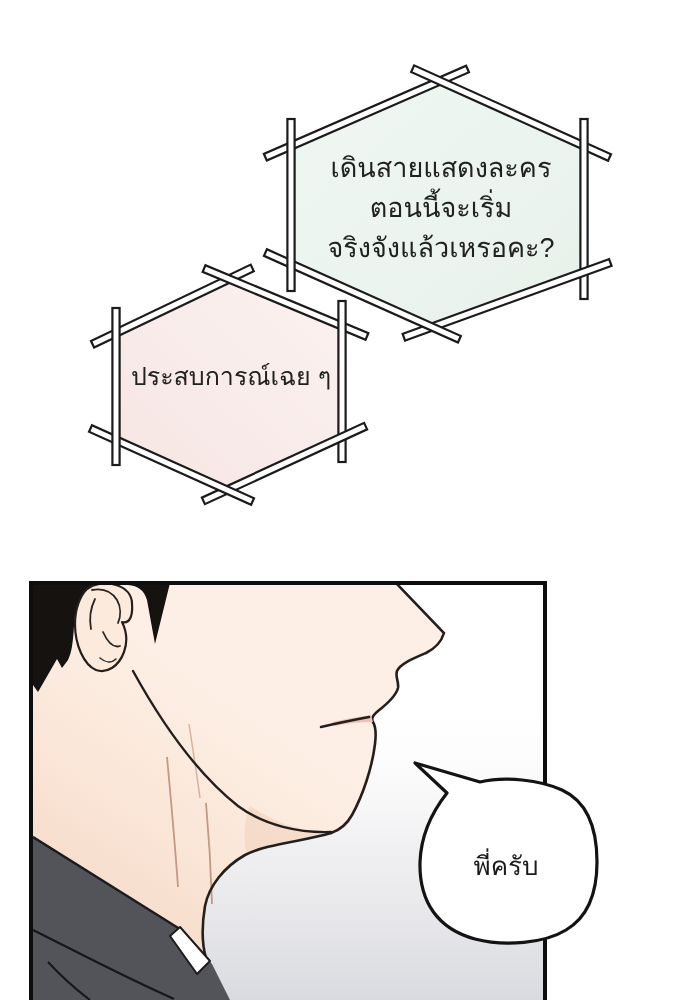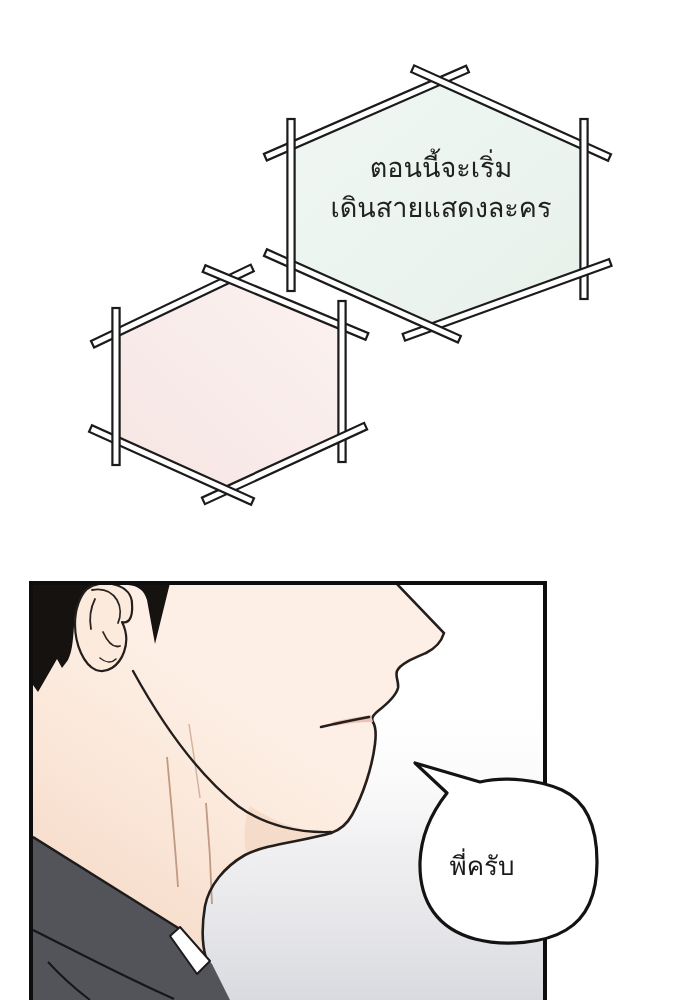--- a/index.html
+++ b/index.html
@@ -11,21 +11,21 @@
   svg{position:absolute;left:0;display:block;}
   #hex-svg{top:0;}
   #panel-svg{top:560px;}
   .thai-text{
     position:absolute;color:#212121;text-align:center;
     font-family:"Liberation Sans","DejaVu Sans",sans-serif;
     z-index:5;pointer-events:none;white-space:nowrap;
   }
   #green-text{left:300px;top:148px;width:282px;font-size:27px;line-height:40px;}
   #pink-text{left:106px;top:358px;width:250px;font-size:25px;line-height:37px;}
-  #bubble-text{left:402px;top:845px;width:160px;font-size:26px;line-height:42px;color:#1a1a1a;}
+  #bubble-text{left:426px;top:845px;width:160px;font-size:26px;line-height:42px;color:#1a1a1a;}
   .stick{fill:#ffffff;stroke:#1b1b1b;stroke-width:2.2;}
   .hexline div{display:block;}
 </style>
 </head>
 <body>
 
 <svg id="hex-svg" width="700" height="560" viewBox="0 0 700 560">
   <defs>
     <linearGradient id="gGreen" x1="0" y1="0" x2="1" y2="1">
       <stop offset="0" stop-color="#f0f7f3"></stop>
@@ -76,24 +76,26 @@
     <g transform="translate(227,490) rotate(204.25)">
         <rect class="stick" x="-28" y="-3.6" width="177.7" height="7.2"></rect>
       </g>
     <g transform="translate(116,440) rotate(-90)">
         <rect class="stick" x="-25" y="-3.6" width="157" height="7.2"></rect>
       </g>
   </g>
 </svg>
 
 <div id="green-text" class="thai-text hexline">
+  <div>เดินสายแสดงละคร</div>
   <div>ตอนนี้จะเริ่ม</div>
-  <div>เดินสายแสดงละคร</div>
+  <div>จริงจังแล้วเหรอคะ?</div>
 </div>
 <div id="pink-text" class="thai-text hexline">
+  <div>ประสบการณ์เฉย ๆ</div>
 </div>
 
 <svg id="panel-svg" width="700" height="440" viewBox="0 560 700 440">
   <defs>
     <clipPath id="panelClip">
         <rect x="33" y="585" width="510" height="415"></rect>
       </clipPath>
     <linearGradient id="bgGrad" x1="0" y1="0" x2="0" y2="1">
       <stop offset="0" stop-color="#ffffff" stop-opacity="0"></stop>
       <stop offset="0.5" stop-color="#e4e4e8" stop-opacity="0.55"></stop>

